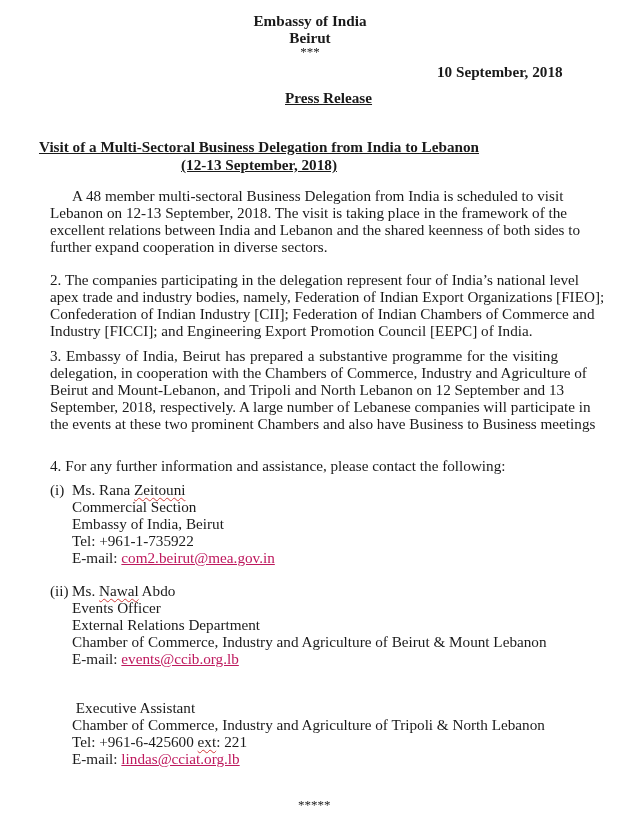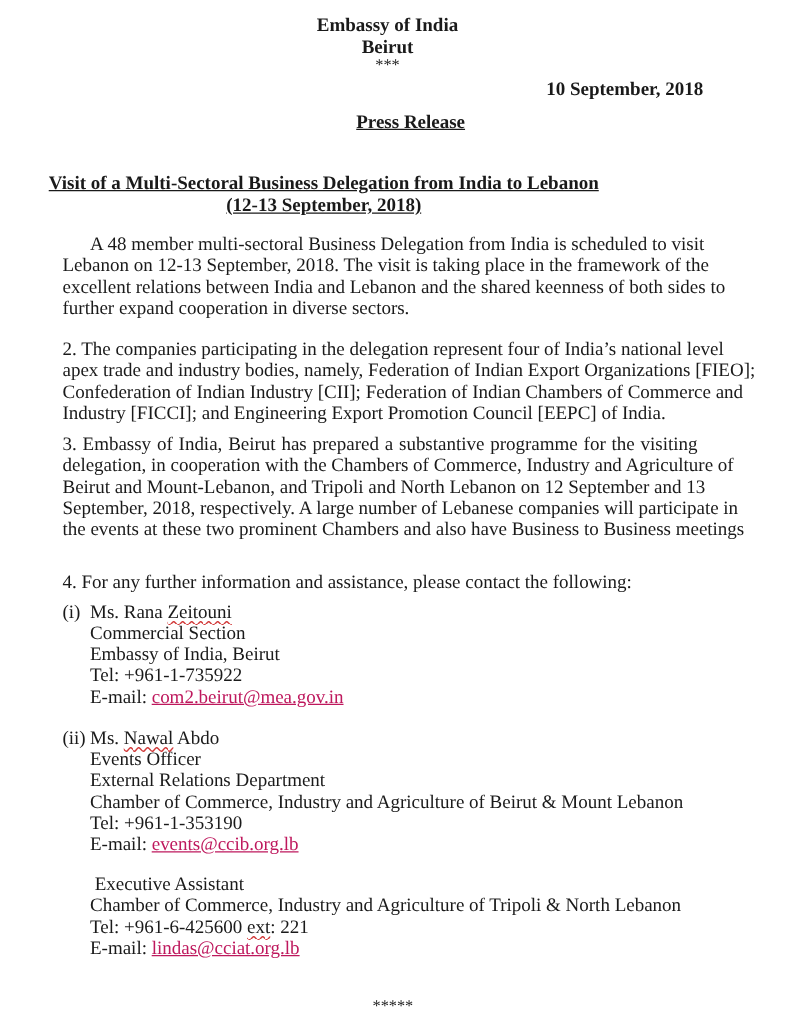--- a/index.html
+++ b/index.html
@@ -73,21 +73,20 @@
   <span class="ind"><span>E-mail: </span><span class="link">com2.beirut@mea.gov.in</span></span>
 </div>
 
 <div class="abs contact" style="top:582px;">
   <span class="row">
     <span style="display:inline-block;width:22px;">(ii)</span><span>Ms. </span><span class="squig">Nawal</span><span> Abdo</span>
   </span>
   <span class="ind">Events Officer</span>
   <span class="ind">External Relations Department</span>
   <span class="ind">Chamber of Commerce, Industry and Agriculture of Beirut &amp; Mount Lebanon</span>
-  <span class="ind">Tel: +961-1-353190</span>
   <span class="ind"><span>E-mail: </span><span class="link">events@ccib.org.lb</span></span>
 </div>
 
 <div class="abs contact" style="top:699px;">
   <span class="ind" style="white-space:pre;"> Executive Assistant</span>
   <span class="ind">Chamber of Commerce, Industry and Agriculture of Tripoli &amp; North Lebanon</span>
   <span class="ind" style="white-space:pre;"><span>Tel: +961-6-425600 </span><span class="squig">ext</span><span>: 221</span></span>
   <span class="ind"><span>E-mail: </span><span class="link">lindas@cciat.org.lb</span></span>
 </div>
 

